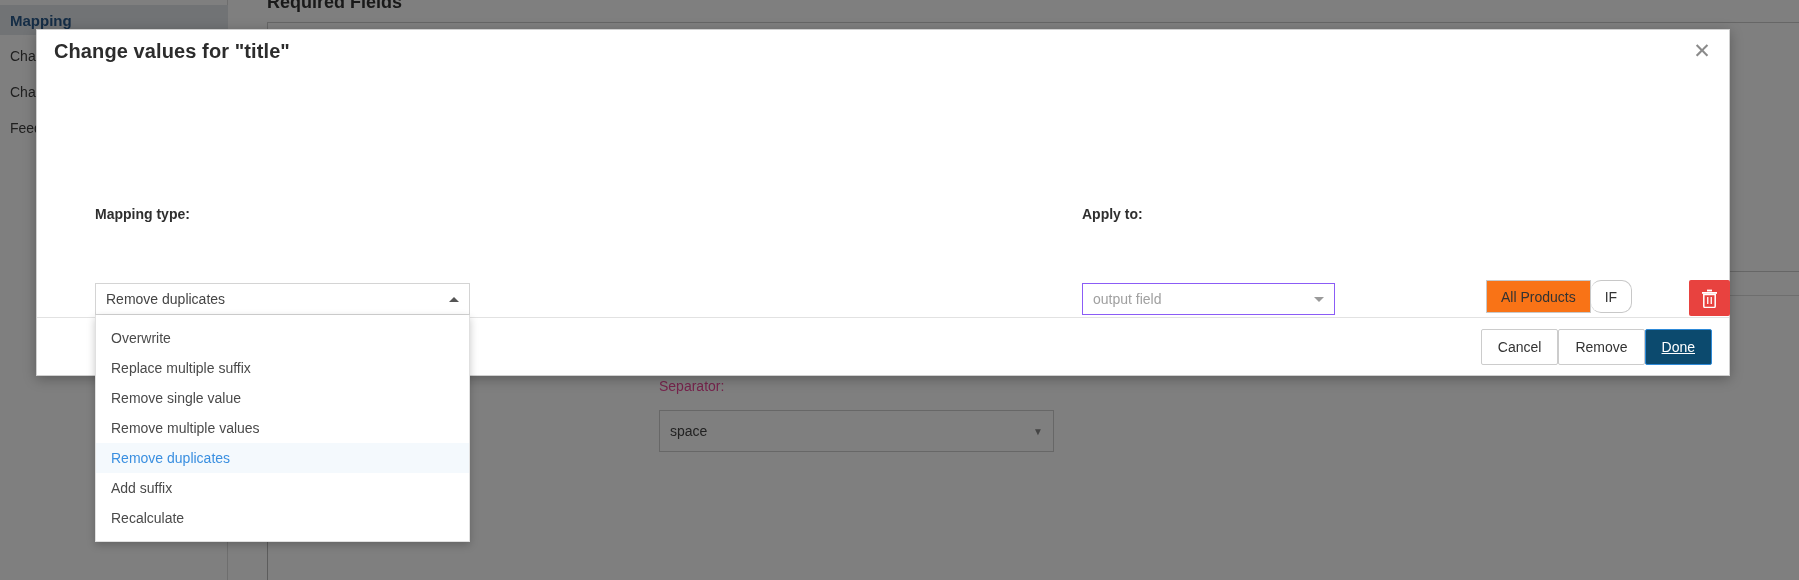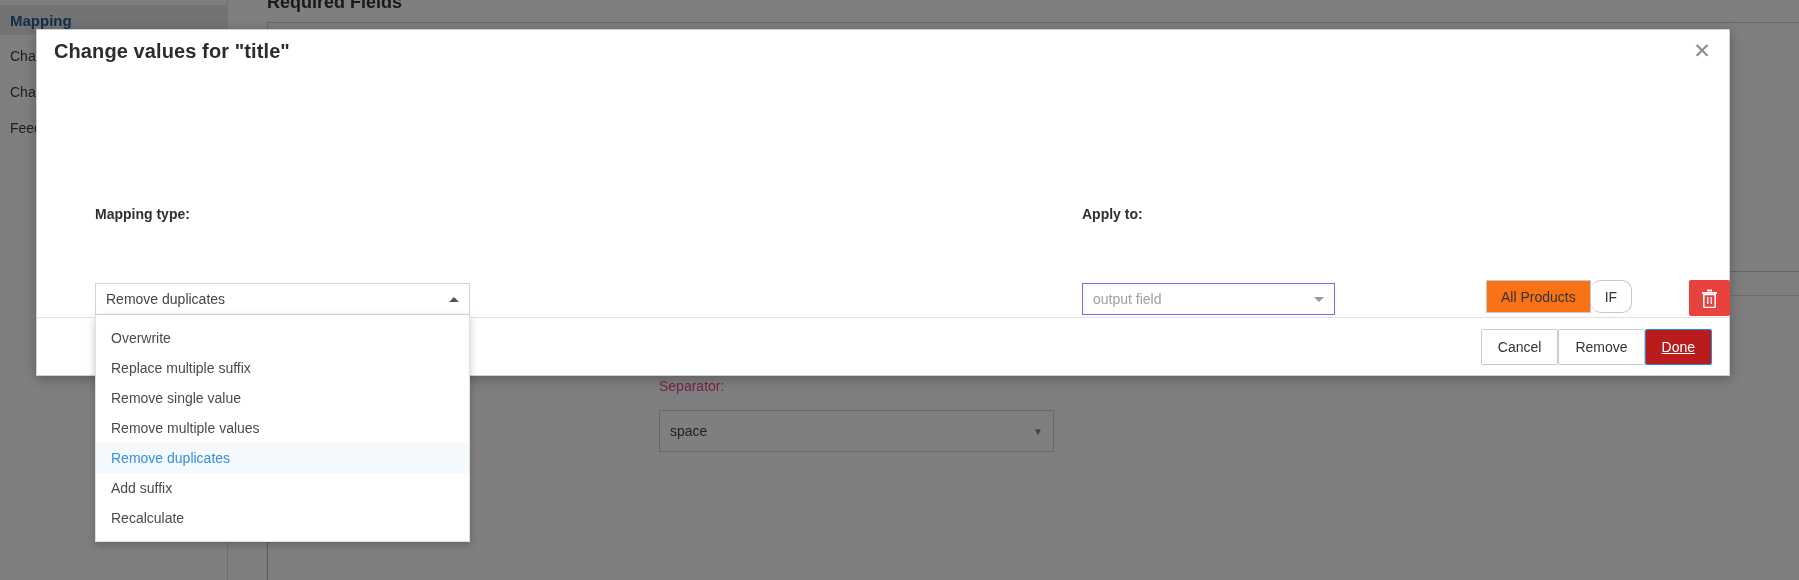--- a/index.html
+++ b/index.html
@@ -281,16 +281,16 @@
           <path d="M2.8 5.6 h11.4 v11.6 a1.3 1.3 0 0 1 -1.3 1.3 h-8.8 a1.3 1.3 0 0 1 -1.3 -1.3 z" fill="none" stroke="#fff" stroke-width="1.5"></path>
           <rect x="6.1" y="8" width="1.3" height="7" fill="#fff"></rect>
           <rect x="9.6" y="8" width="1.3" height="7" fill="#fff"></rect>
         </svg>
       </button>
     </div>
 
     <div class="modal-footer">
       <button class="ft-btn">Cancel</button>
       <button class="ft-btn">Remove</button>
-      <button class="ft-btn primary" style="background: #b91c1c; border-color: rgb(46, 138, 216); text-decoration: underline;">Done</button>
+      <button class="ft-btn primary" style="background: #0c4a6e; border-color: rgb(46, 138, 216); text-decoration: underline;">Done</button>
     </div>
   </div>
 </div>
 
 </body></html>

